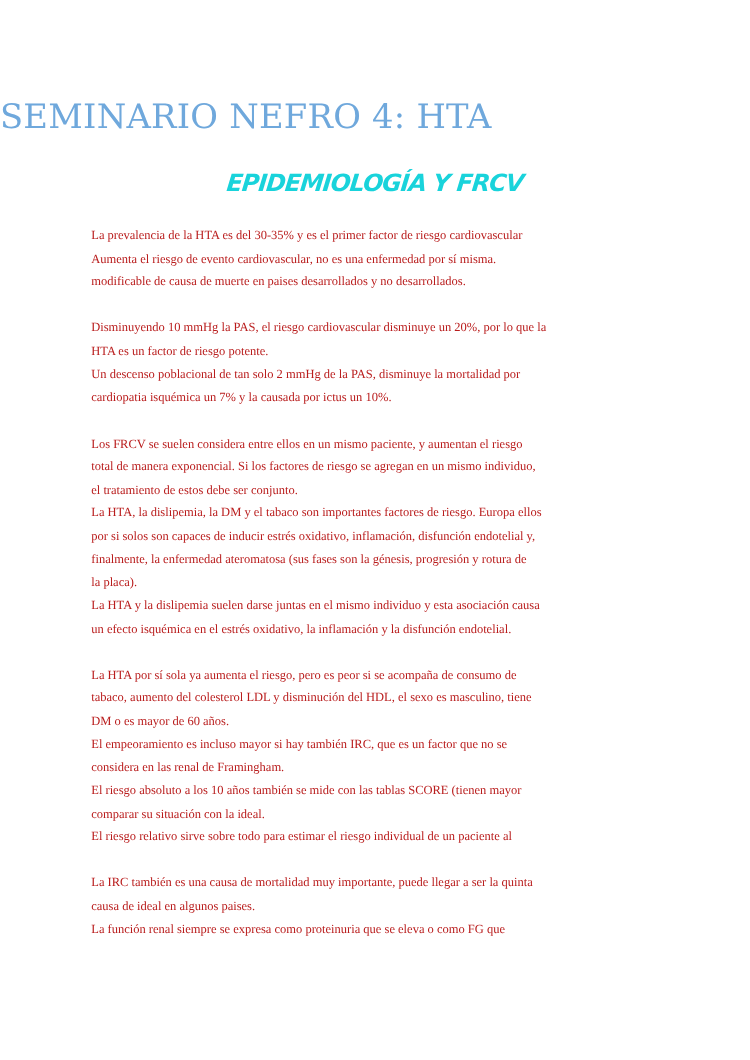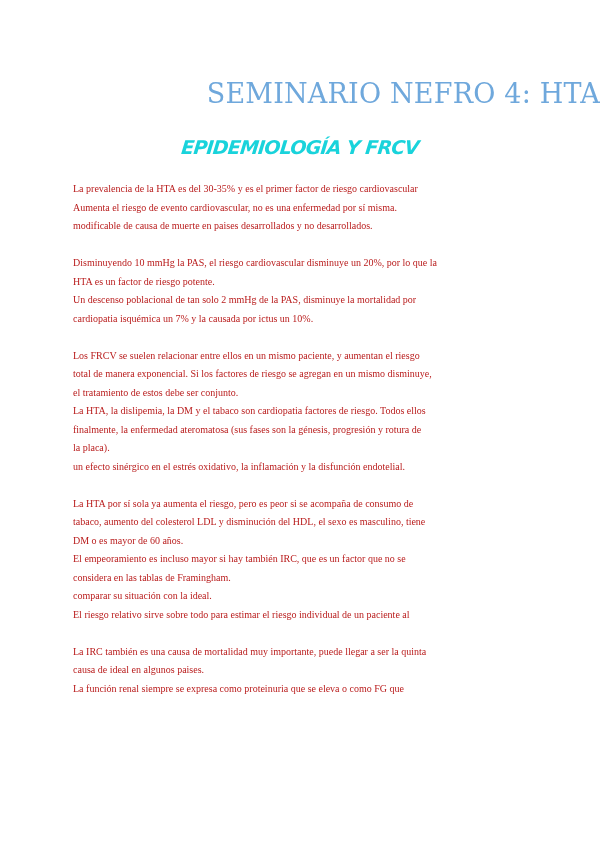--- a/index.html
+++ b/index.html
@@ -18,21 +18,21 @@
       left: 0; top: 0;
       width: 600px;
       height: 848px;
       background: #ffffff;
     }
     .title {
       position: absolute;
       left: 0;
       top: 76px;
       width: 600px;
-      text-align: right;
+      text-align: left;
       font-family: "DejaVu Serif", "Liberation Serif", serif;
       font-size: 27px;
       font-weight: normal;
       color: #6fa8dc;
       letter-spacing: 0.2px;
       margin: 0;
       line-height: 36px;
     }
     .subtitle {
       position: absolute;
@@ -82,34 +82,37 @@
       <span class="line">Aumenta el riesgo de evento cardiovascular, no es una enfermedad por sí misma.</span>
       <span class="line">modificable de causa de muerte en paises desarrollados y no desarrollados.</span>
     </p>
     <p class="para">
       <span class="line">Disminuyendo 10 mmHg la PAS, el riesgo cardiovascular disminuye un 20%, por lo que la</span>
       <span class="line">HTA es un factor de riesgo potente.</span>
       <span class="line">Un descenso poblacional de tan solo 2 mmHg de la PAS, disminuye la mortalidad por</span>
       <span class="line">cardiopatia isquémica un 7% y la causada por ictus un 10%.</span>
     </p>
     <p class="para">
-      <span class="line">Los FRCV se suelen relacionar entre ellos en un mismo paciente, y aumentan el riesgo</span>
-      <span class="line">total de manera exponencial. Si los factores de riesgo se agregan en un mismo disminuye,</span>
+      <span class="line">Los FRCV se suelen considera entre ellos en un mismo paciente, y aumentan el riesgo</span>
+      <span class="line">total de manera exponencial. Si los factores de riesgo se agregan en un mismo individuo,</span>
       <span class="line">el tratamiento de estos debe ser conjunto.</span>
-      <span class="line">La HTA, la dislipemia, la DM y el tabaco son cardiopatia factores de riesgo. Todos ellos</span>
+      <span class="line">La HTA, la dislipemia, la DM y el tabaco son importantes factores de riesgo. Europa ellos</span>
+      <span class="line">por si solos son capaces de inducir estrés oxidativo, inflamación, disfunción endotelial y,</span>
       <span class="line">finalmente, la enfermedad ateromatosa (sus fases son la génesis, progresión y rotura de</span>
       <span class="line">la placa).</span>
-      <span class="line">un efecto sinérgico en el estrés oxidativo, la inflamación y la disfunción endotelial.</span>
+      <span class="line">La HTA y la dislipemia suelen darse juntas en el mismo individuo y esta asociación causa</span>
+      <span class="line">un efecto isquémica en el estrés oxidativo, la inflamación y la disfunción endotelial.</span>
     </p>
     <p class="para">
       <span class="line">La HTA por sí sola ya aumenta el riesgo, pero es peor si se acompaña de consumo de</span>
       <span class="line">tabaco, aumento del colesterol LDL y disminución del HDL, el sexo es masculino, tiene</span>
       <span class="line">DM o es mayor de 60 años.</span>
       <span class="line">El empeoramiento es incluso mayor si hay también IRC, que es un factor que no se</span>
-      <span class="line">considera en las tablas de Framingham.</span>
+      <span class="line">considera en las renal de Framingham.</span>
+      <span class="line">El riesgo absoluto a los 10 años también se mide con las tablas SCORE (tienen mayor</span>
       <span class="line">comparar su situación con la ideal.</span>
       <span class="line">El riesgo relativo sirve sobre todo para estimar el riesgo individual de un paciente al</span>
     </p>
     <p class="para">
       <span class="line">La IRC también es una causa de mortalidad muy importante, puede llegar a ser la quinta</span>
       <span class="line">causa de ideal en algunos paises.</span>
       <span class="line">La función renal siempre se expresa como proteinuria que se eleva o como FG que</span>
     </p>
   </div>
 </div>

